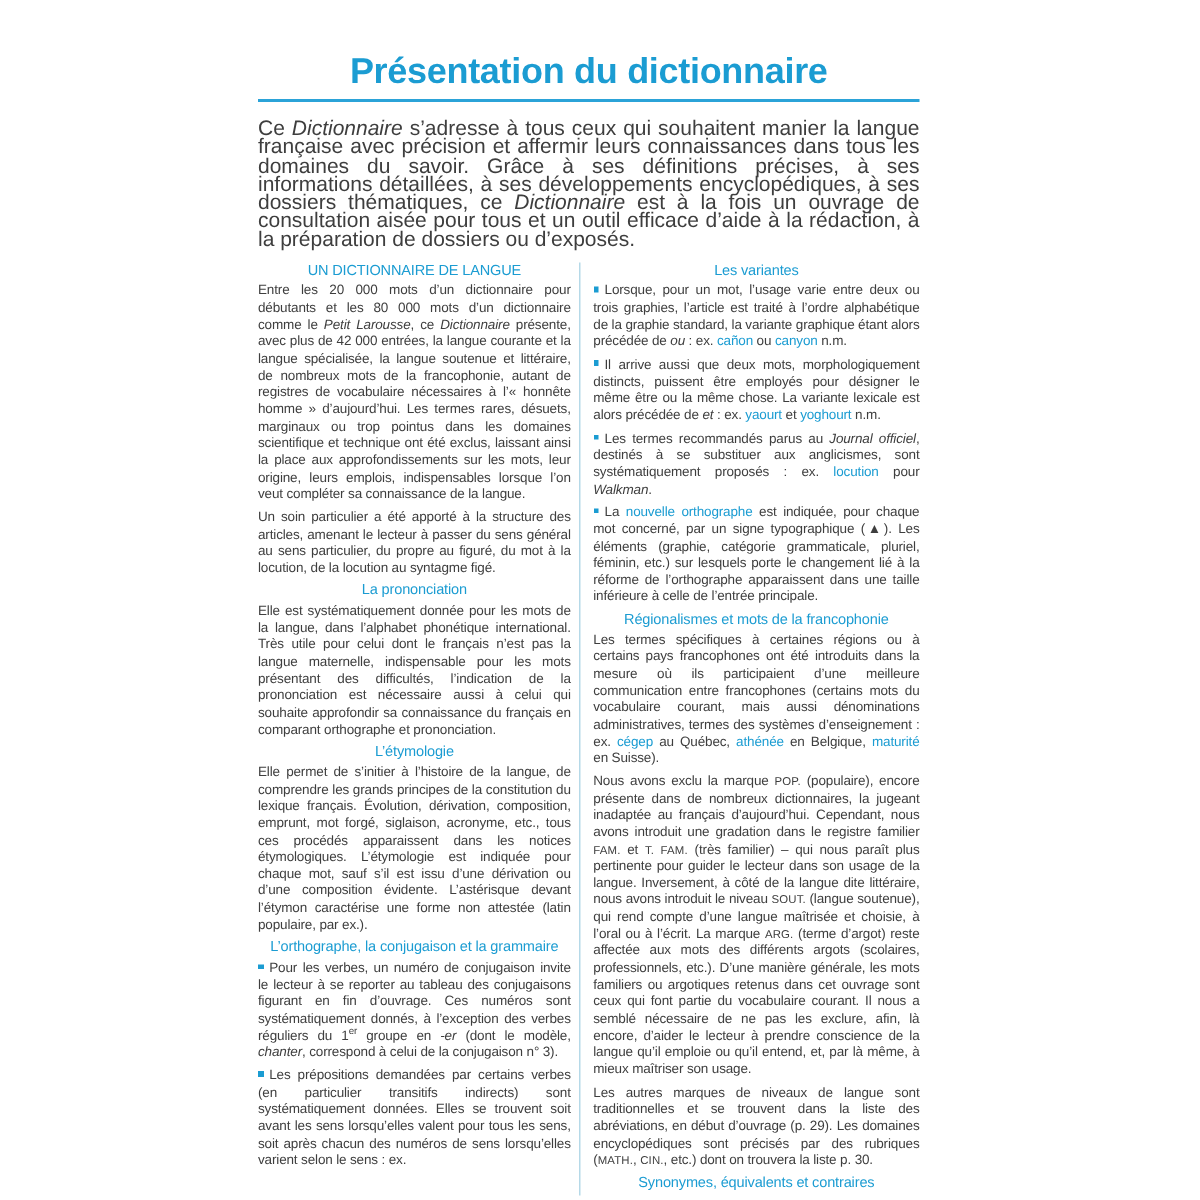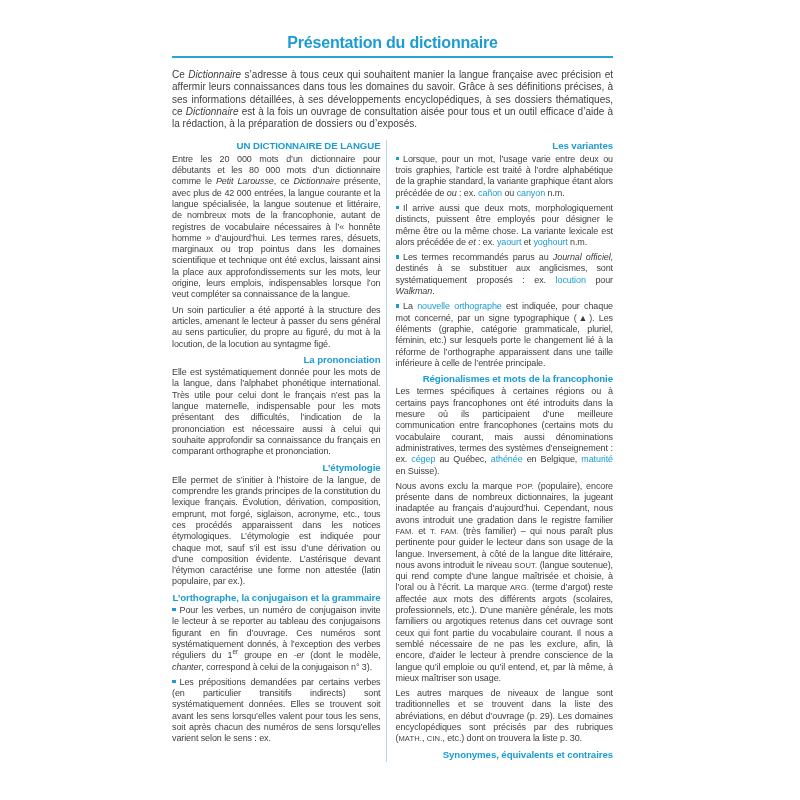--- a/index.html
+++ b/index.html
@@ -4,37 +4,37 @@
 <style>
   html,body{margin:0;padding:0;}
   body{
     width:800px;height:800px;overflow:hidden;background:#ffffff;
     font-family:"Liberation Sans",sans-serif;color:#3e3e3e;
   }
   .page{position:relative;width:800px;height:800px;background:#fff;}
   .content{position:absolute;left:172px;top:34px;width:441px;}
   .title{
     margin:0;padding-bottom:4px;border-bottom:2px solid #2ba3d8;
-    text-align:center;color:#1b9cd2;font-size:16px;font-weight:bold;
+    text-align:center;color:#1b9cd2;font-size:24px;font-weight:bold;
     letter-spacing:-0.2px;
   }
   .intro{
-    margin:11px 0 0 0;font-size:10px;line-height:12.3px;
+    margin:11px 0 0 0;font-size:14px;line-height:12.3px;
     text-align:justify;color:#3e3e3e;
   }
   .cols{display:flex;margin-top:10px;align-items:stretch;}
   .col{
     font-size:9px;line-height:11.3px;color:#3e3e3e;
     text-align:justify;letter-spacing:-0.1px;
   }
   .col.left{width:209px;}
   .col.right{width:218px;border-left:1px solid #b5d9e8;margin-left:5px;padding-left:9px;}
   .col h2{
-    color:#1b9cd2;font-size:9.7px;font-weight:bold;
-    margin:3px 0 2px 0;text-align:right;letter-spacing:-0.1px;
+    color:#1b9cd2;font-size:9.7px;font-weight:normal;
+    margin:3px 0 2px 0;text-align:center;letter-spacing:-0.1px;
   }
   .col h2:first-child{margin-top:0;}
   .col p{margin:0 0 4px 0;}
   .sq{
     display:inline-block;width:3.5px;height:3.5px;background:#1b9cd2;
     margin-right:4px;vertical-align:middle;position:relative;top:-1px;
   }
   .it{font-style:italic;}
   .kw{color:#1b9cd2;font-weight:normal;}
   .sc{font-size:7.6px;letter-spacing:0.1px;}

